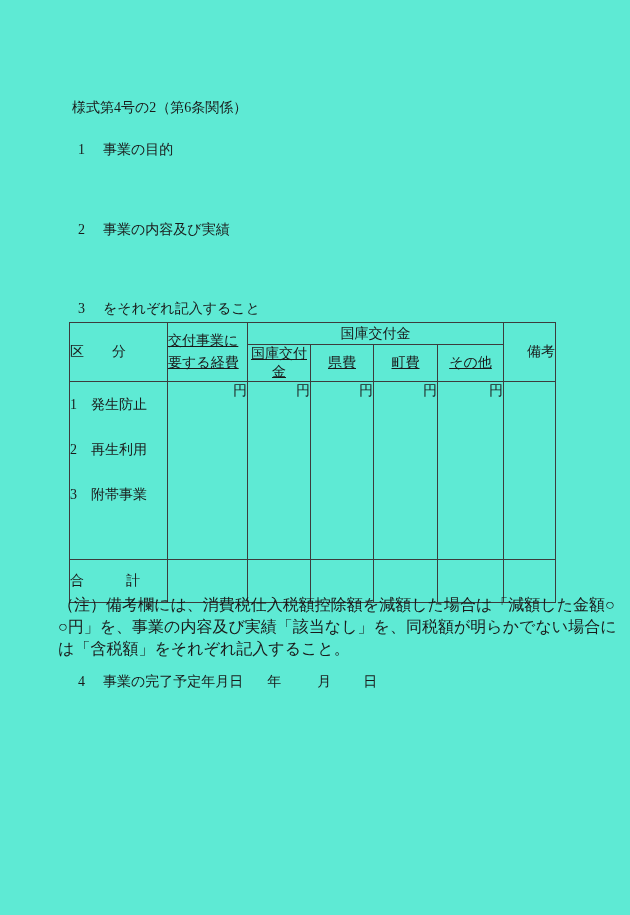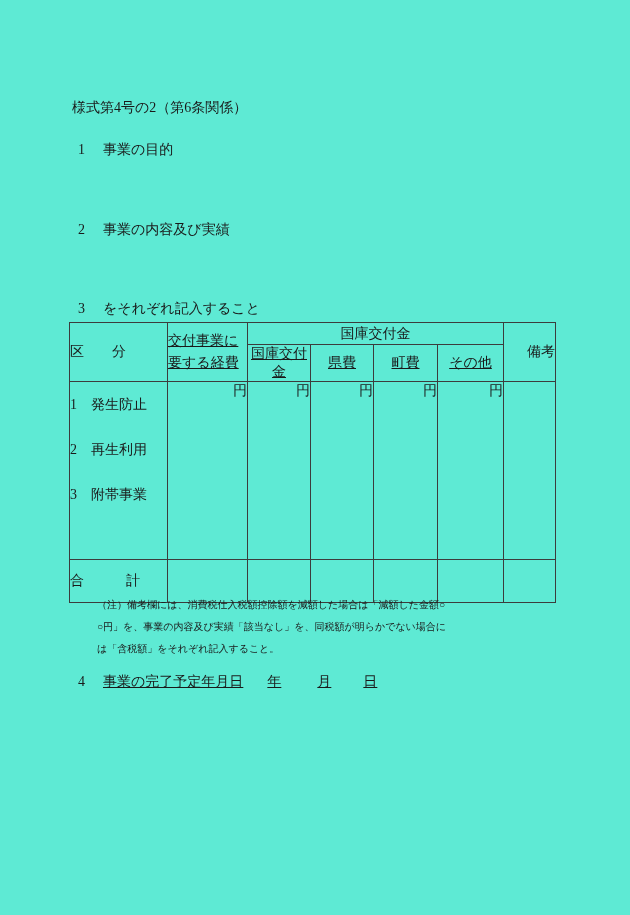--- a/index.html
+++ b/index.html
@@ -19,21 +19,21 @@
   .txt { font-size: 14px; line-height: 18px; white-space: nowrap; }
 
   .form-label { position: absolute; left: 72px; top: 99px; }
 
   .section { position: absolute; }
   .sec-num { display: inline-block; width: 25px; }
 
   .sec-1 { left: 78px; top: 141px; }
   .sec-2 { left: 78px; top: 221px; }
   .sec-3 { left: 78px; top: 300px; }
-  .sec-4 { left: 78px; top: 673px; text-decoration: underline; }
+  .sec-4 { left: 78px; top: 673px; }
 
   .date-year  { margin-left: 24px; }
   .date-month { margin-left: 36px; }
   .date-day   { margin-left: 32px; }
 
   table.expense {
     position: absolute;
     left: 69px; top: 322px;
     width: 486px;
     border-collapse: collapse;
@@ -63,21 +63,21 @@
   td.c-items { vertical-align: top; padding: 40px 4px 0 16px; }
   .cat-item { height: 45px; line-height: 45px; font-size: 14px; white-space: nowrap; }
   td.c-money { vertical-align: top; text-align: right; padding: 5px 12px 0 0; }
   td.c-total-label { vertical-align: middle; padding-left: 13px; white-space: nowrap; }
 
   .note {
     position: absolute;
     left: 58px; top: 594px;
     width: 525px;
   }
-  .note-line { font-size: 10px; line-height: 22px; white-space: nowrap; margin-left: 39px; }
+  .note-line { font-size: 16px; line-height: 22px; white-space: nowrap; }
 </style>
 </head>
 <body>
 
 <div class="page">
 
   <div class="form-label txt">様式第4号の2（第6条関係）</div>
 
   <div class="section sec-1 txt">
     <span class="sec-num">1</span><span>事業の目的</span>

